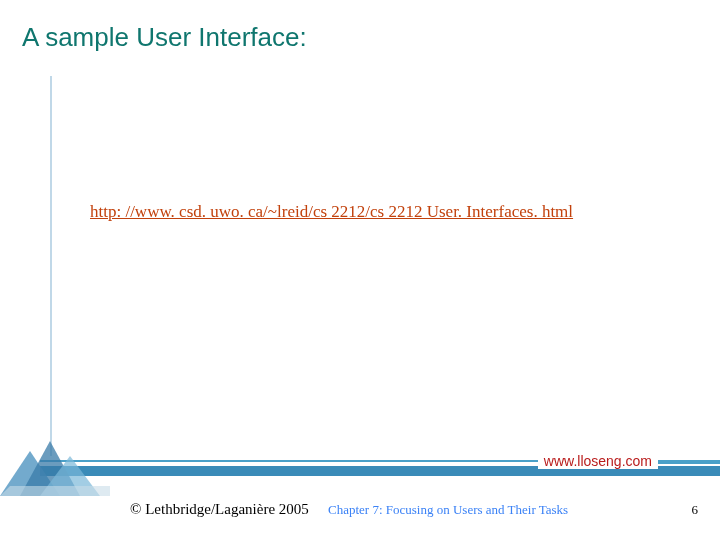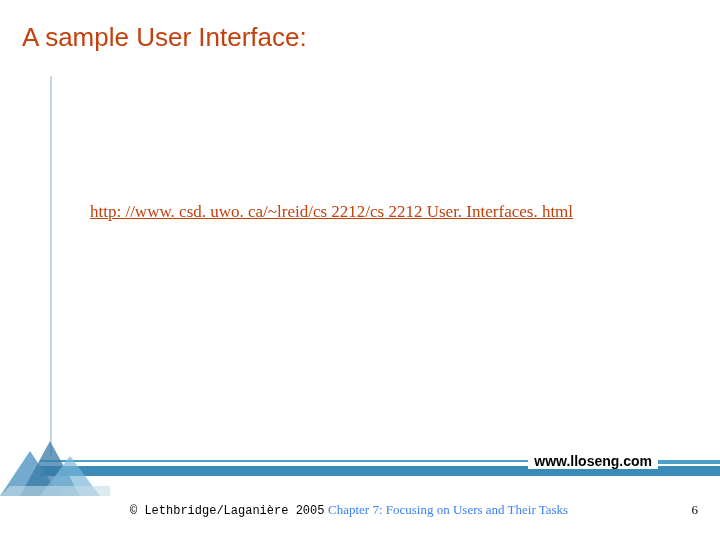--- a/index.html
+++ b/index.html
@@ -10,21 +10,21 @@
       font-family: Arial, Helvetica, sans-serif;
       position: relative;
       overflow: hidden;
     }
     .slide-title {
       position: absolute;
       top: 22px;
       left: 22px;
       font-size: 26px;
       font-weight: normal;
-      color: #c2410c;
+      color: #0f766e;
     }
     .body-link {
       position: absolute;
       top: 202px;
       left: 90px;
       font-size: 17px;
       font-family: Liberation Serif, serif;
       color: #c2410c;
       text-decoration: underline;
     }
@@ -50,22 +50,22 @@
       position: absolute;
       left: 658px; right: 0; top: 2px;
       height: 2px;
       background: #4aa0c8;
     }
     .footer-url {
       position: absolute;
       right: 62px;
       top: 453px;
       font-size: 14px;
-      font-weight: bold;
-      color: #000000;
+      font-weight: normal;
+      color: #b91c1c;
       background: #fff;
       padding: 0 6px;
     }
     .left-accent {
       position: absolute;
       left: 50px;
       top: 76px;
       width: 2px;
       height: 380px;
       background: #c0d8e8;
@@ -74,22 +74,22 @@
       position: absolute;
       left: 0;
       bottom: 44px;
       width: 110px;
       height: 60px;
     }
     .copyright {
       position: absolute;
       bottom: 22px;
       left: 130px;
-      font-size: 12px;
-      font-family: Liberation Mono, monospace;
+      font-size: 15px;
+      font-family: Liberation Serif, serif;
       color: #000;
     }
     .chapter {
       position: absolute;
       bottom: 22px;
       left: 328px;
       font-size: 13px;
       font-family: "Times New Roman", serif;
       color: #3b82f6;
     }

